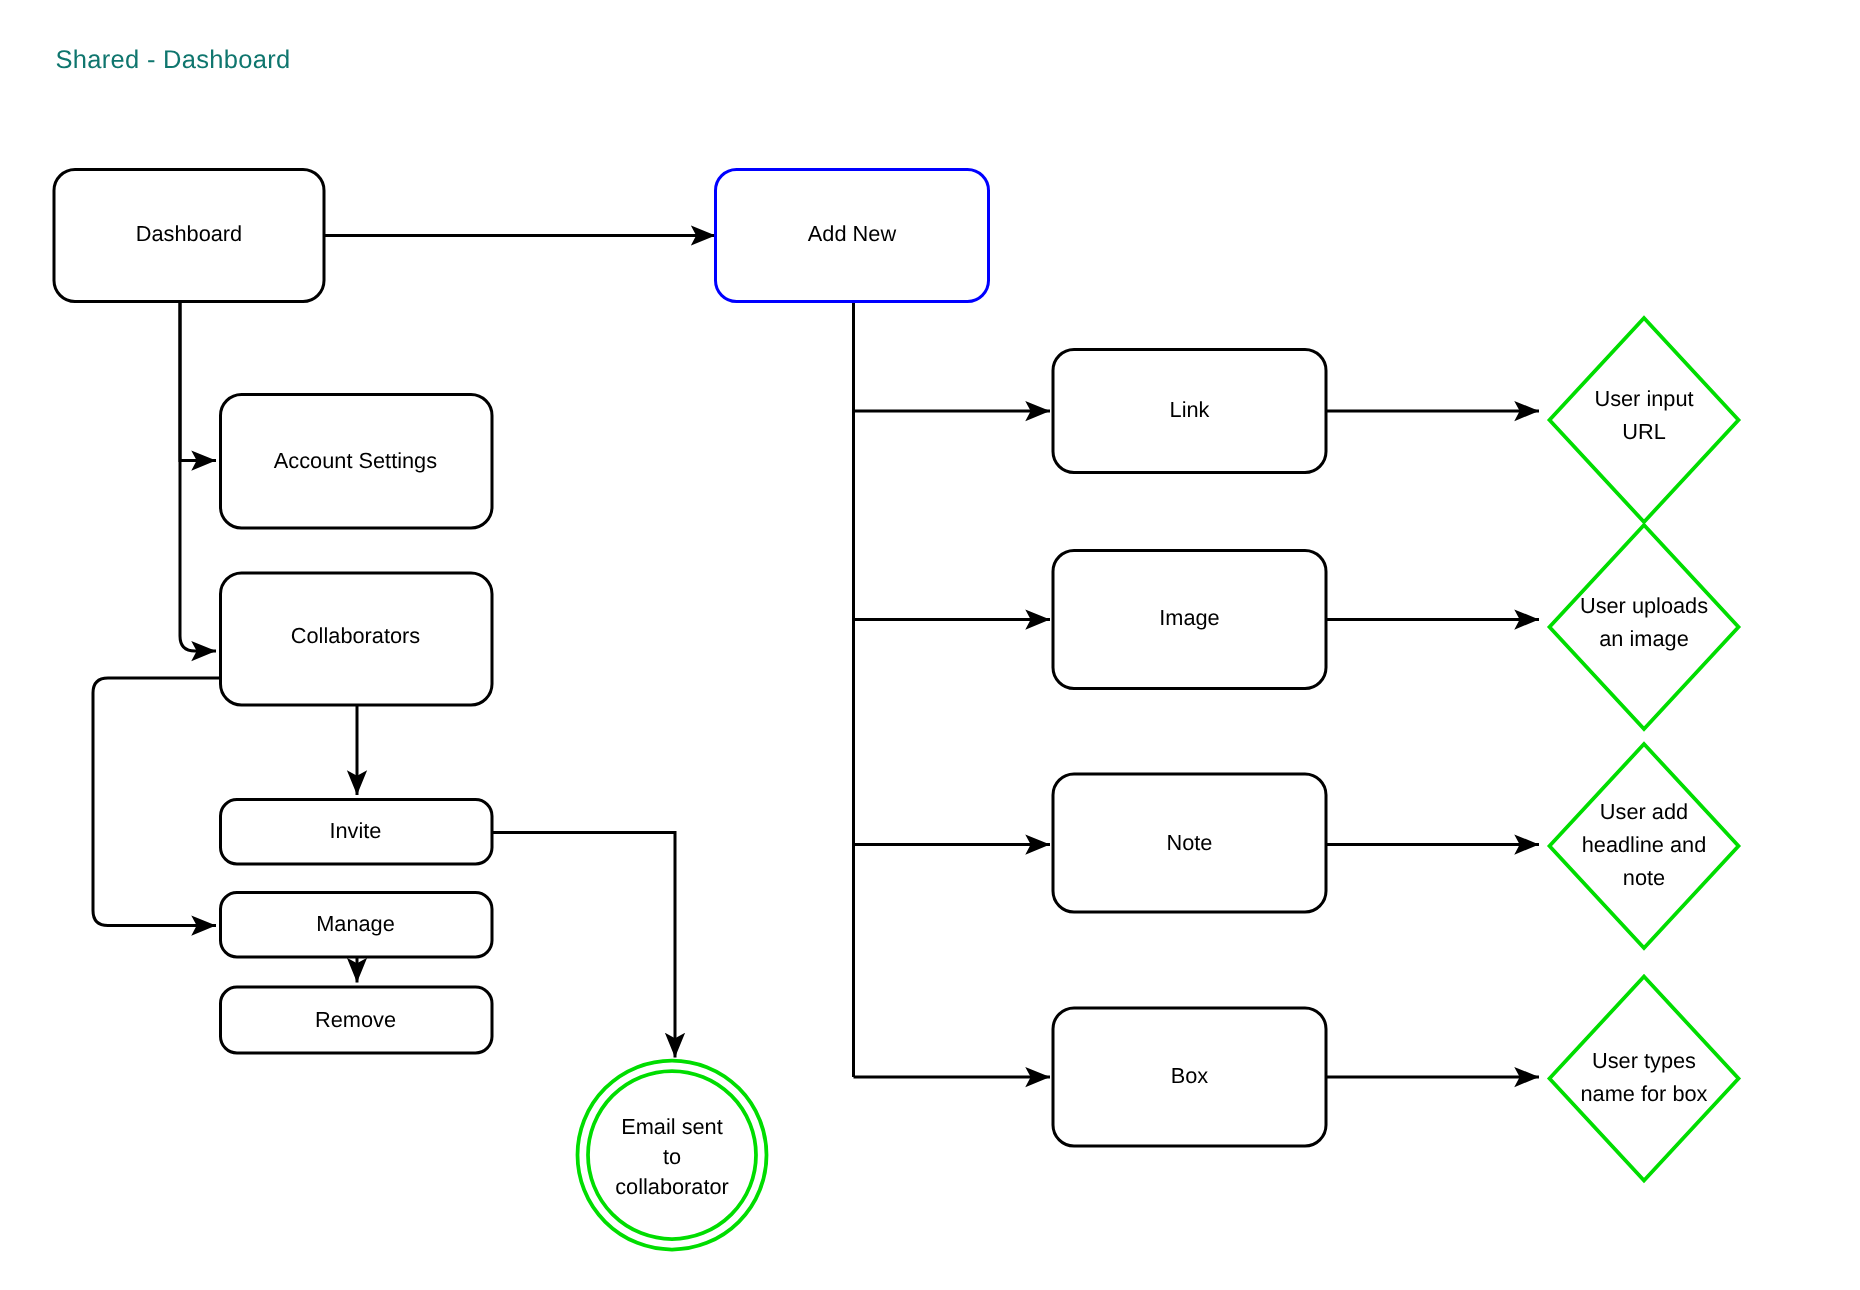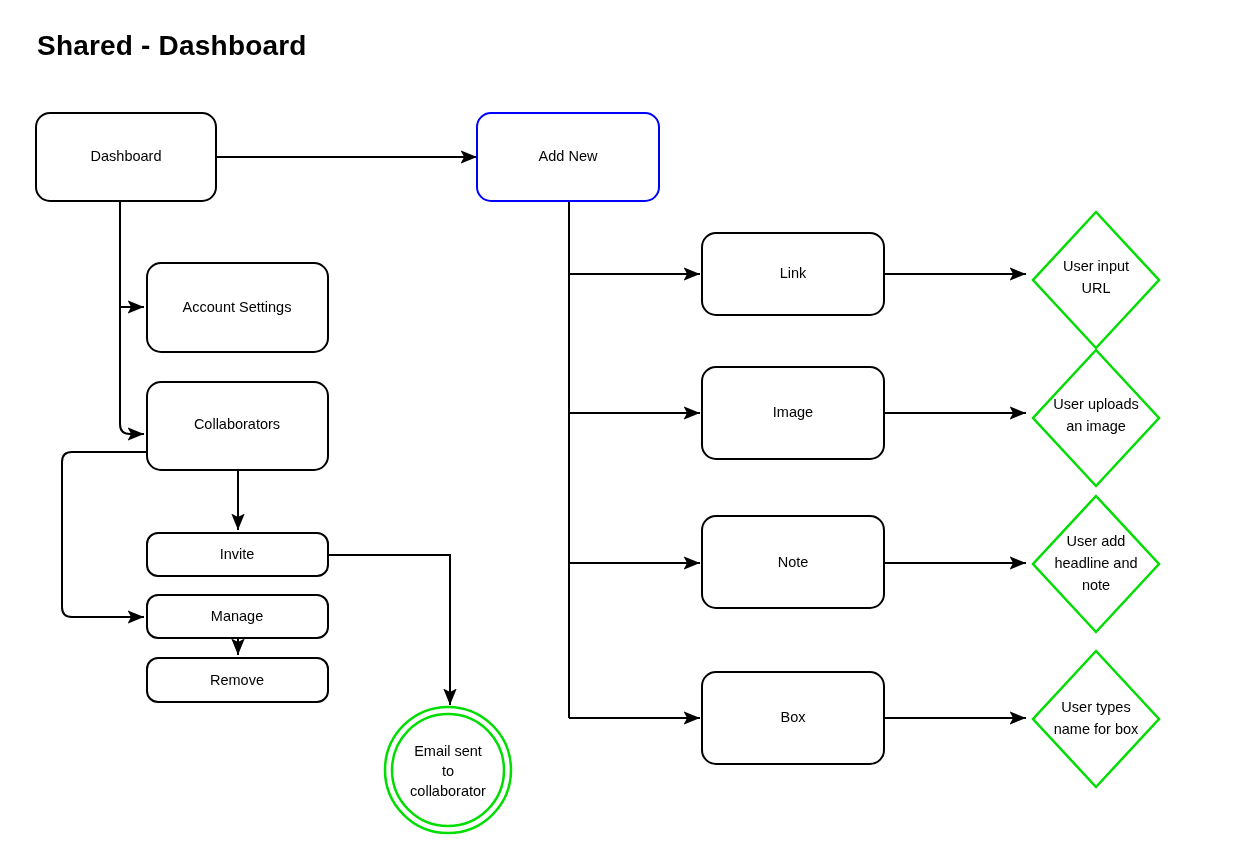--- a/index.html
+++ b/index.html
@@ -19,23 +19,23 @@
     position: absolute;
     top: 0;
     left: 0;
     width: 1240px;
     height: 860px;
   }
   .page-title {
     position: absolute;
     left: 37px;
     top: 30px;
-    font-size: 28px;
-    font-weight: bold;
-    color: #000000;
+    font-size: 17px;
+    font-weight: normal;
+    color: #0f766e;
     letter-spacing: 0.2px;
     white-space: nowrap;
   }
   svg { display: block; }
   .node-shape {
     fill: #ffffff;
     stroke: #000000;
     stroke-width: 2;
   }
   .node-shape.accent-blue { stroke: #0000ff; }

